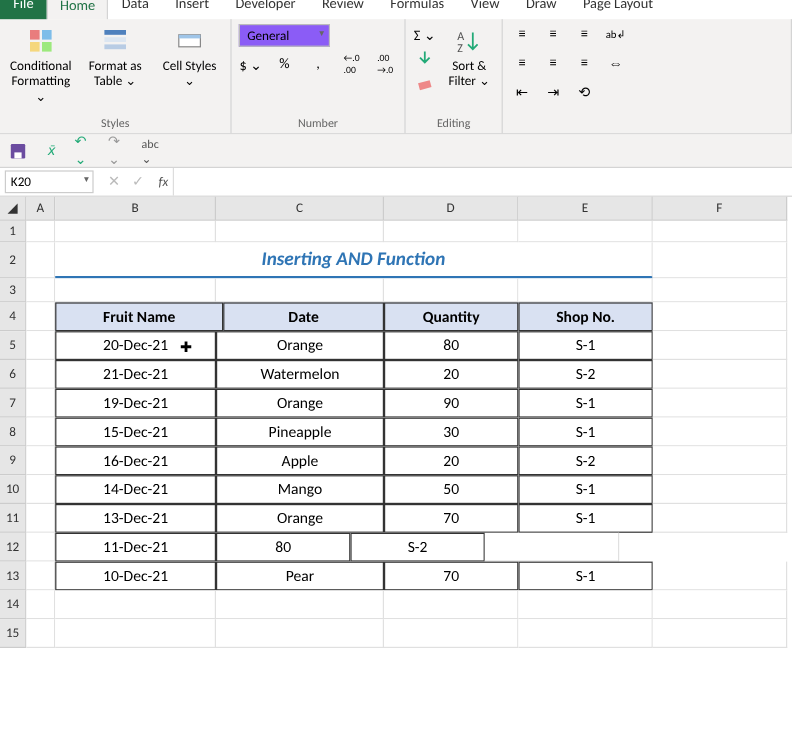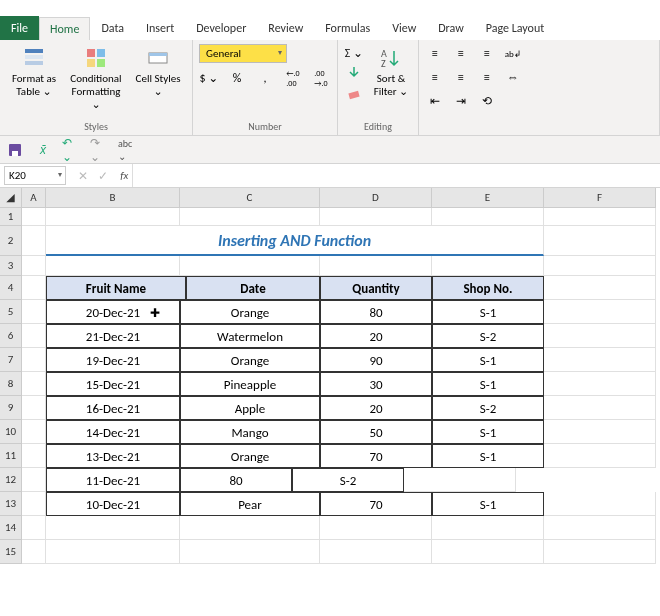--- a/index.html
+++ b/index.html
@@ -1,36 +1,36 @@
 <!DOCTYPE html>
 <html><head>
 <meta charset="utf-8">
 <style>
   * { box-sizing: border-box; margin: 0; padding: 0; font-family: 'Segoe UI', Calibri, sans-serif; }
   body { width: 660px; height: 616px; background: #fff; overflow: hidden; font-size: 12px; }
-  .ribbon-tabs { display: flex; background: #fff; height: 40px; align-items: flex-end; text-align: right; }
+  .ribbon-tabs { display: flex; background: #fff; height: 16px; align-items: flex-end; text-align: right; }
   .ribbon-tabs .tab { padding: 4px 10px; font-size: 12px; color: #333; cursor: pointer; border: 1px solid transparent; }
   .ribbon-tabs .tab.active { background: #f3f2f1; border: 1px solid #d4d4d4; border-bottom: none; color: #217346; font-weight: 400; }
   .ribbon { background: #f3f2f1; border-bottom: 1px solid #d4d4d4; display: flex; height: 96px; }
   .ribbon-group { border-right: 1px solid #d4d4d4; padding: 4px 6px 2px 6px; display: flex; flex-direction: column; justify-content: space-between; }
   .ribbon-group .group-body { display: flex; gap: 6px; align-items: flex-start; flex: 1; }
   .ribbon-group .group-label { text-align: center; font-size: 10px; color: #666; padding-top: 2px; }
   .big-btn { display: flex; flex-direction: column; align-items: center; width: 56px; font-size: 11px; text-align: center; cursor: pointer; padding: 2px; }
   .big-btn .ico { width: 24px; height: 24px; margin-bottom: 2px; display:flex; align-items:center; justify-content:center; }
   .small-ico { width: 20px; height: 18px; display:flex; align-items:center; justify-content:center; cursor:pointer; }
   .num-group { display: flex; flex-direction: column; gap: 4px; }
-  .num-fmt { background: #fde047; border: 1px solid #bbb; font-size: 11px; padding: 2px 18px 2px 6px; width: 88px; position: relative; }
+  .num-fmt { background: #8b5cf6; border: 1px solid #bbb; font-size: 11px; padding: 2px 18px 2px 6px; width: 76px; position: relative; }
   .num-fmt::after { content: "▾"; position: absolute; right: 4px; font-size: 8px; color:#666; }
   .num-row { display: flex; gap: 8px; }
   .edit-col { display: flex; flex-direction: column; gap: 2px; }
   .stack { display:flex; flex-direction:column; gap:4px; }
   .qat { background: #f3f2f1; border-bottom: 1px solid #d4d4d4; height: 28px; display: flex; align-items: center; padding: 0 6px; gap: 10px; }
   .qat .ico { width: 18px; height: 18px; display:flex; align-items:center; justify-content:center; cursor:pointer; }
   .namebox-row { display: flex; align-items: center; border-bottom: 1px solid #d4d4d4; height: 24px; }
-  .namebox { width: 62px; border: 1px solid #ccc; margin: 16px 4px; padding: 2px 4px; font-size: 11px; background:#fff; position:relative; }
+  .namebox { width: 74px; border: 1px solid #ccc; margin: 16px 4px; padding: 2px 4px; font-size: 11px; background:#fff; position:relative; }
   .namebox::after { content:"▾"; position:absolute; right:3px; font-size:8px; color:#666;}
   .fx-controls { display: flex; gap: 10px; padding: 0 8px; color: #bbb; }
   .fx-label { font-style: italic; font-size: 11px; color:#555; padding:0 4px;}
   .formula-bar { flex:1; border-left:1px solid #ddd; height:100%; padding:2px 6px; font-size:11px; }
   .corner, .rh, .ch { border-right:1px solid #ccc; border-bottom:1px solid #ccc; font-size:11px; display:flex; align-items:center; justify-content:center; color:#333; background:#f0f0f0; }
   .corner { width:22px; height:20px; background:#e6e6e6; }
   .ch { height:20px; background:#e6e6e6; }
   .rh { width:22px; background:#e6e6e6; }
   .row { display:flex; }
   .cell { border-right:1px solid #e0e0e0; border-bottom:1px solid #e0e0e0; height:24px; display:flex; align-items:center; justify-content:center; font-size:13px; background:#fff; }
@@ -56,37 +56,37 @@
   <div class="tab">Draw</div>
   <div class="tab">Page Layout</div>
 </div>
 
 <div class="ribbon">
   <div class="ribbon-group">
     <div class="group-body">
       <div class="big-btn">
         <span class="ico">
             <svg width="22" height="22">
-              <rect x="2" y="2" width="18" height="4" fill="#4f81bd"></rect>
-              <rect x="2" y="8" width="18" height="4" fill="#dce6f1"></rect>
-              <rect x="2" y="14" width="18" height="4" fill="#b8cce4"></rect>
-            </svg>
-          </span>
-        <span>Format as Table ⌄</span>
-      </div>
-      <div class="big-btn">
-        <span class="ico">
-            <svg width="22" height="22">
               <rect x="2" y="2" width="8" height="8" fill="#e97d7d"></rect>
               <rect x="12" y="2" width="8" height="8" fill="#7dbde9"></rect>
               <rect x="2" y="12" width="8" height="8" fill="#f5d77d"></rect>
               <rect x="12" y="12" width="8" height="8" fill="#9de97d"></rect>
             </svg>
           </span>
         <span>Conditional Formatting ⌄</span>
+      </div>
+      <div class="big-btn">
+        <span class="ico">
+            <svg width="22" height="22">
+              <rect x="2" y="2" width="18" height="4" fill="#4f81bd"></rect>
+              <rect x="2" y="8" width="18" height="4" fill="#dce6f1"></rect>
+              <rect x="2" y="14" width="18" height="4" fill="#b8cce4"></rect>
+            </svg>
+          </span>
+        <span>Format as Table ⌄</span>
       </div>
       <div class="big-btn">
         <span class="ico">
             <svg width="22" height="22">
               <rect x="2" y="6" width="18" height="10" fill="#fff" stroke="#888"></rect>
               <rect x="2" y="6" width="18" height="3" fill="#9fc5e8"></rect>
             </svg>
           </span>
         <span>Cell Styles ⌄</span>
       </div>

